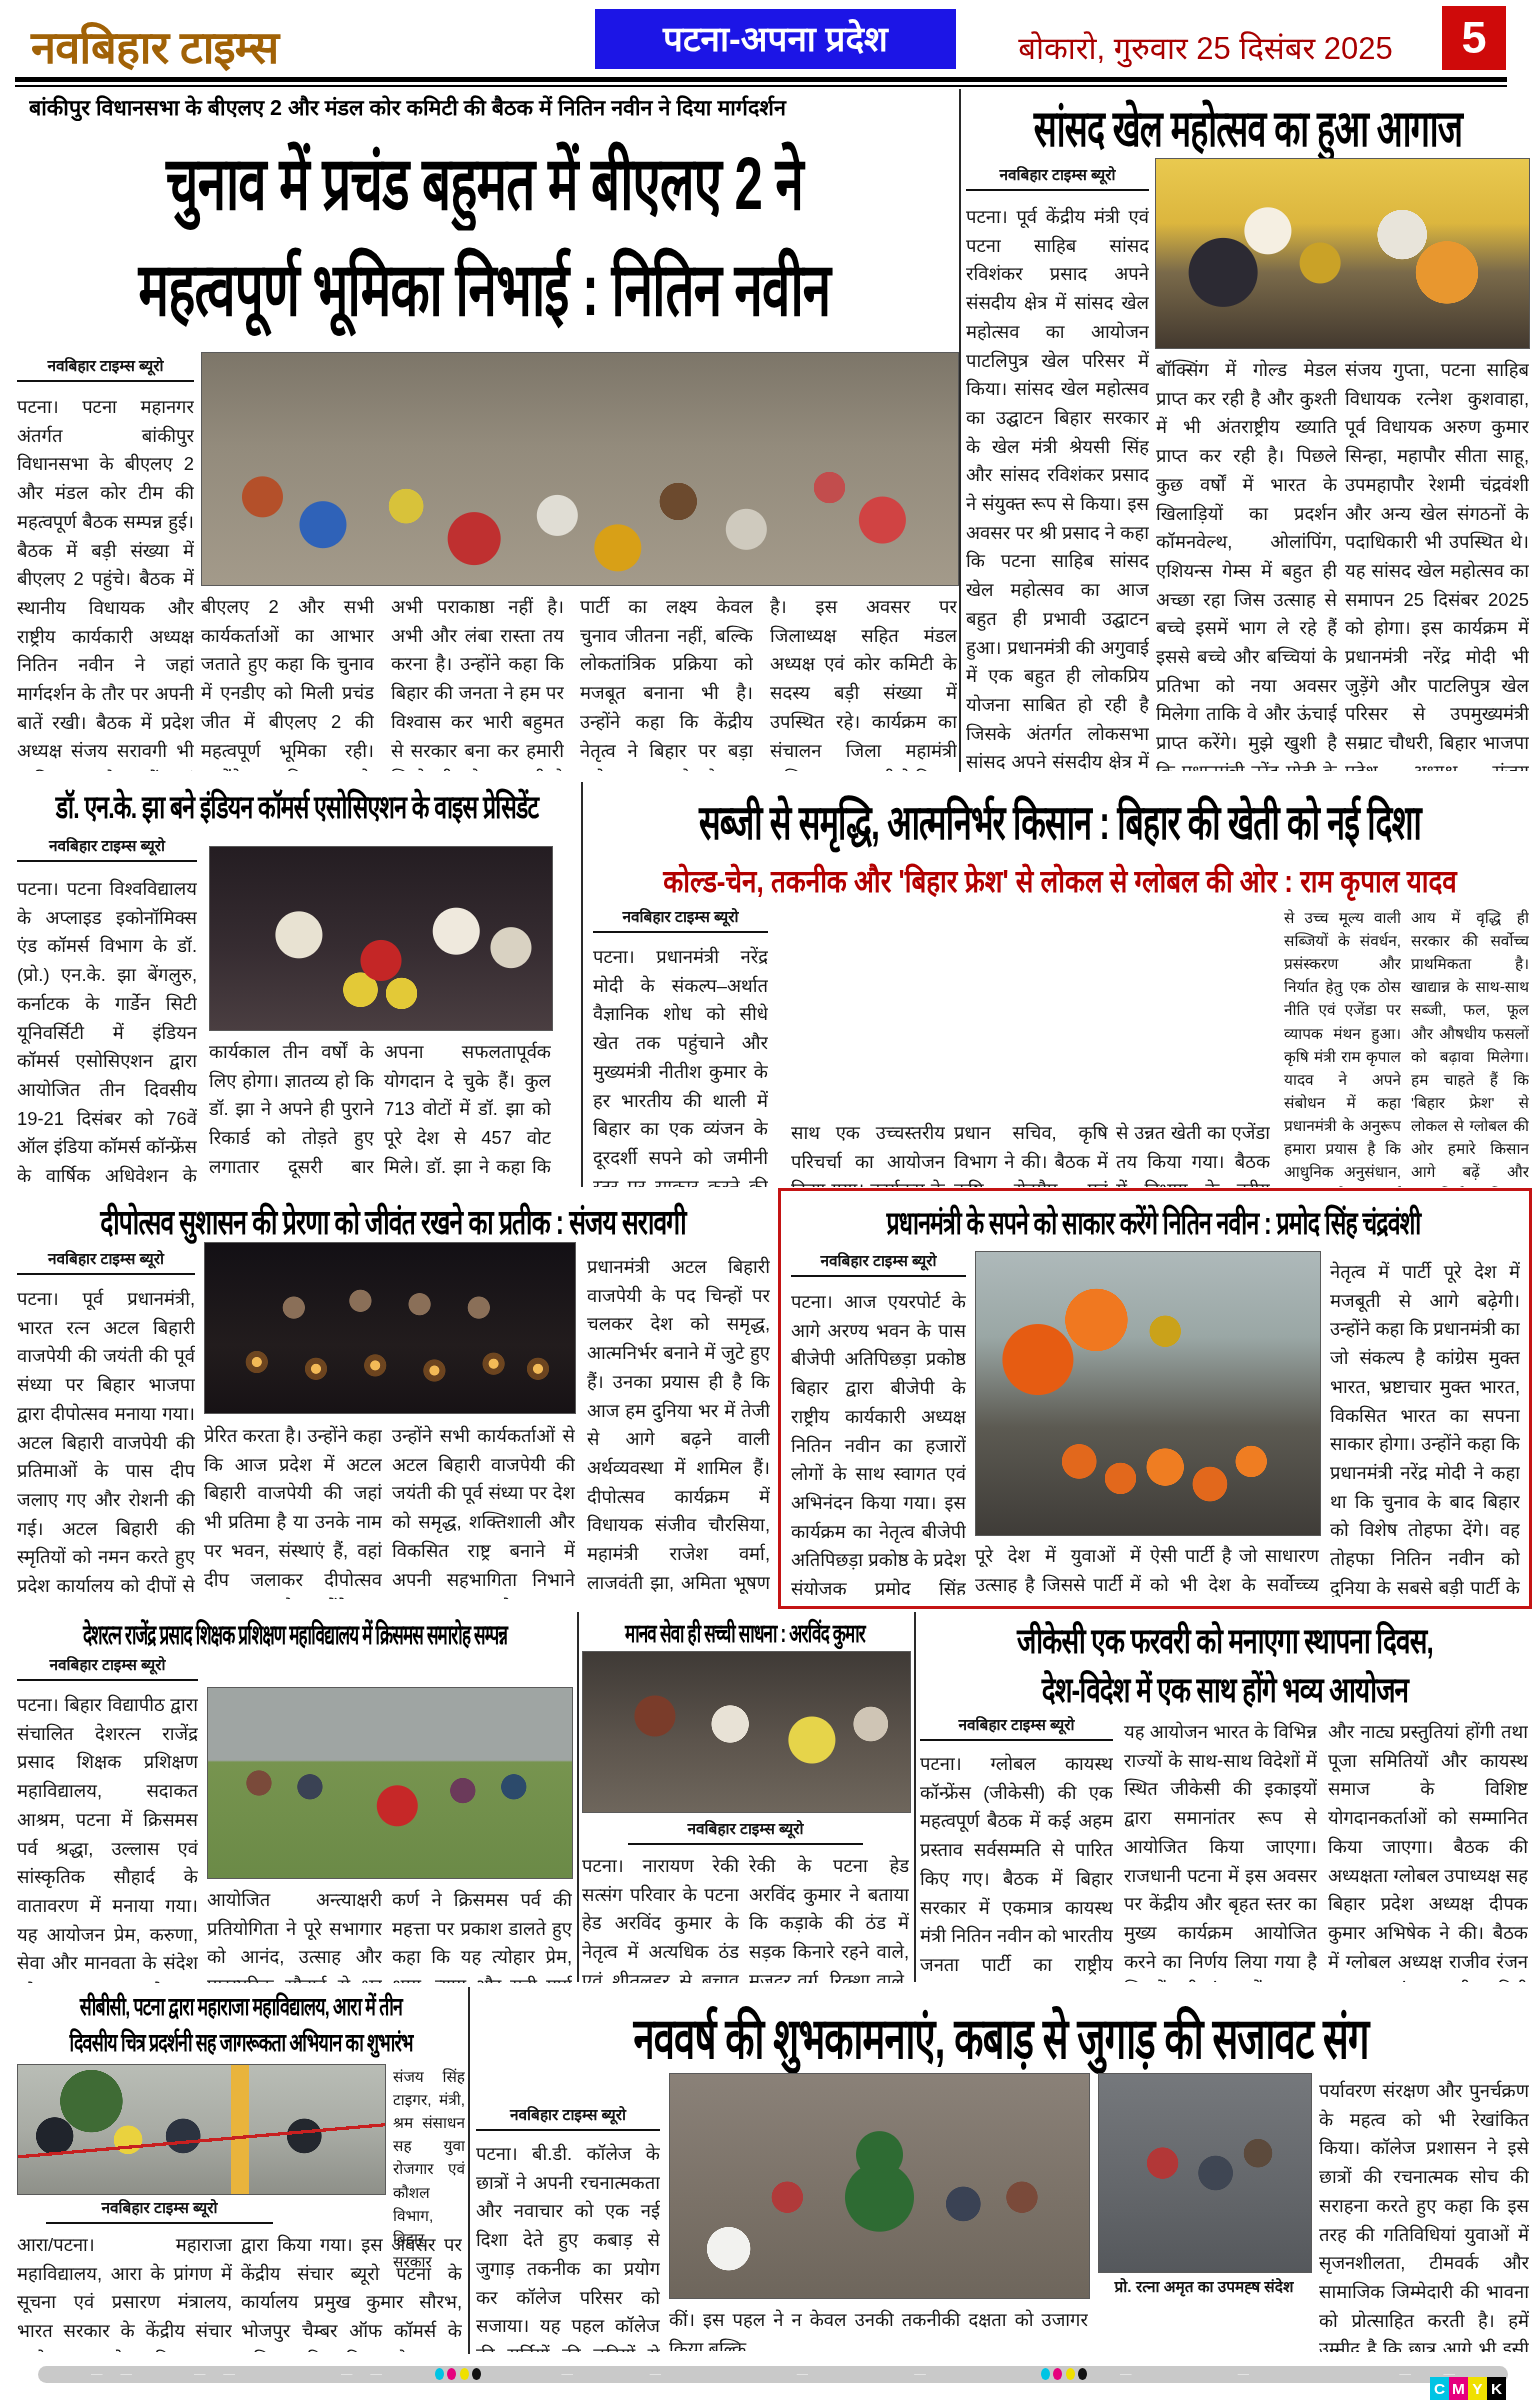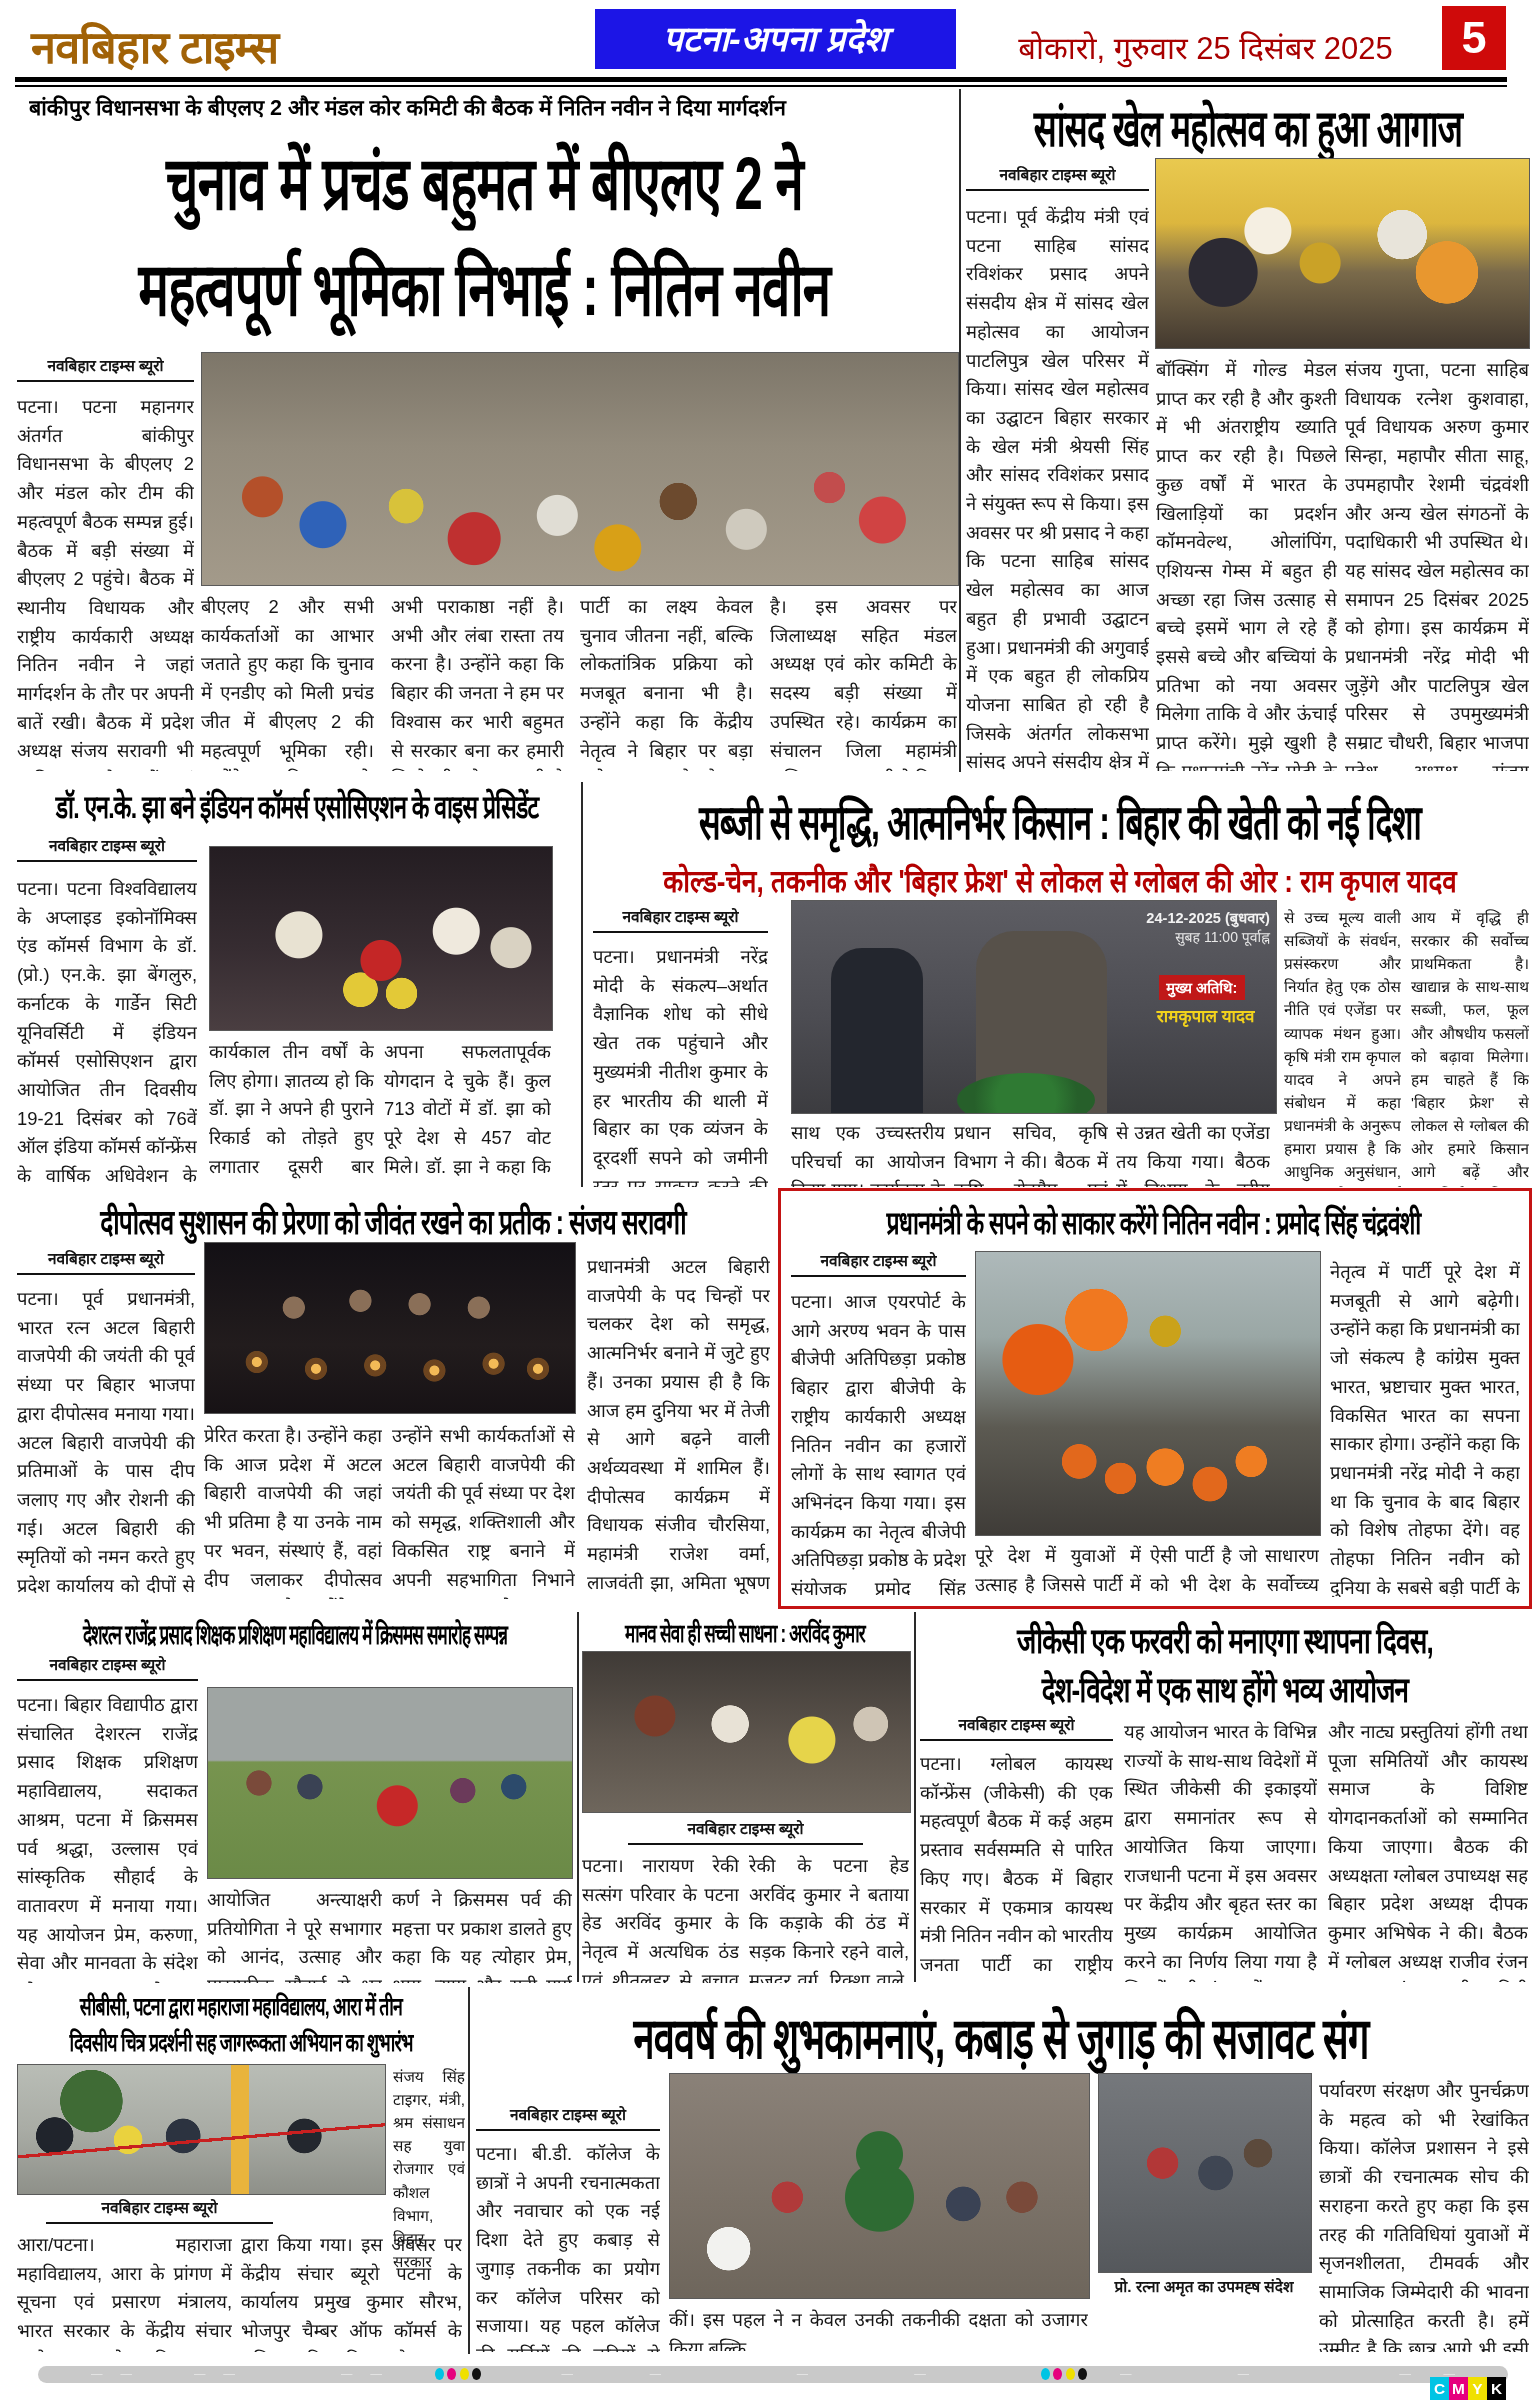--- a/index.html
+++ b/index.html
@@ -9,21 +9,21 @@
       overflow:hidden;letter-spacing:-0.8px;transform-origin:top center;}
   .kick{position:absolute;font-weight:bold;color:#000;white-space:nowrap;overflow:hidden;margin-left:12px;}
   .byl{position:absolute;font-weight:bold;font-size:15.4px;text-align:center;
        border-bottom:2.3px solid #111;padding-bottom:3.8px;white-space:nowrap;overflow:hidden;}
   .col{position:absolute;font-size:18.4px;line-height:1.56;text-align:justify;overflow:hidden;color:#161616;}
   .coln{position:absolute;font-size:15.4px;line-height:1.5;text-align:justify;overflow:hidden;color:#161616;}
   .ph{position:absolute;border:0.8px solid #5a5a5a;overflow:hidden;}
   .vrule{position:absolute;width:1.5px;background:#2a2a2a;}
   .masthead{position:absolute;left:31px;top:15.4px;font-size:45px;font-weight:bold;color:#a16207;letter-spacing:-0.8px;}
   .secbox{position:absolute;left:595px;top:9.2px;width:361px;height:60px;background:#1c15e6;
-          color:#fff;font-size:35px;font-weight:bold;text-align:center;line-height:60px;font-style:italic;}
+          color:#fff;font-size:35px;font-weight:bold;text-align:center;line-height:60px;}
   .dateline{position:absolute;left:983px;top:26px;width:445px;text-align:center;
             font-size:31px;font-weight:normal;color:#a80000;}
   .pagebox{position:absolute;left:1442px;top:6.1px;width:64px;height:64px;background:#cf0a0a;
            color:#fff;font-size:45px;font-weight:bold;text-align:center;line-height:64px;}
   .rule1{position:absolute;left:15.4px;top:77px;width:1492px;height:5.4px;background:#000;}
   .rule2{position:absolute;left:15.4px;top:85px;width:1492px;height:1.5px;background:#000;}
   .subhead{position:absolute;font-weight:bold;color:#b30000;text-align:center;white-space:nowrap;
            overflow:hidden;transform-origin:top center;}
   .redbox{position:absolute;border:3.1px solid #c41414;}
   .cap{position:absolute;font-weight:bold;font-size:15.4px;text-align:center;overflow:hidden;white-space:nowrap;}
@@ -181,29 +181,20 @@
   <div class="ph ph-jha" style="left:209px;top:846px;width:342px;height:183px;"></div>
   <div class="col" style="left:209px;top:1038px;width:165px;height:147px;">कार्यकाल तीन वर्षों के लिए होगा। ज्ञातव्य हो कि डॉ. झा ने अपने ही पुराने रिकार्ड को तोड़ते हुए लगातार दूसरी बार शानदार जीत दर्ज की है वे तीन वर्ष पूर्व औरंगाबाद, महाराष्ट्र में आयोजित आईसीए के 73वें अधिवेशन के चुनाव में ज्वाइंट सेक्रेटरी के पद पर चुने गए थे। डॉ. झा राष्ट्रीय स्तर पर लगातार दूसरी बार इतने बड़े बहुमत से विश्वविद्यालय के लगभग सभी बड़े पदों पर</div>
   <div class="col" style="left:384px;top:1038px;width:167px;height:147px;">अपना सफलतापूर्वक योगदान दे चुके हैं। कुल 713 वोटों में डॉ. झा को पूरे देश से 457 वोट मिले। डॉ. झा ने कहा कि पिछले दायित्व के तुलना में इस बार और भी काफी बड़ी जिम्मेदारी मिली है। इस पर खड़ा होने का पूरा प्रयास करेंगे। डॉ. झा के इस सफलता से पूरे बिहार में खुशी की लहर है इसके लिए उनको लोगों ने उनको बधाई दी है।</div>
 
   <div class="vrule" style="left:581px;top:782px;height:405px;"></div>
 
   <div class="hl" style="left:590px;top:788px;width:940px;font-size:32px;transform:scaleY(1.5);">सब्जी से समृद्धि, आत्मनिर्भर किसान : बिहार की खेती को नई दिशा</div>
   <div class="subhead" style="left:590px;top:858px;width:940px;font-size:26px;transform:scaleY(1.2);">कोल्ड-चेन, तकनीक और 'बिहार फ्रेश' से लोकल से ग्लोबल की ओर : राम कृपाल यादव</div>
   <div class="byl" style="left:593px;top:906px;width:175px;">नवबिहार टाइम्स ब्यूरो</div>
   <div class="col" style="left:593px;top:943px;width:175px;height:244px;">पटना। प्रधानमंत्री नरेंद्र मोदी के संकल्प–अर्थात वैज्ञानिक शोध को सीधे खेत तक पहुंचाने और मुख्यमंत्री नीतीश कुमार के हर भारतीय की थाली में बिहार का एक व्यंजन के दूरदर्शी सपने को जमीनी स्तर पर साकार करने की दिशा में आज कृषि भवन के सभागार में हितधारकों के साथ एक उच्चस्तरीय अहम बैठक हुई। इसमें खेती को नई दिशा देने पर मंथन हुआ।</div>
-  <div class="ph ph-sabji" style="left:791px;top:900px;width:484px;height:212px;">
-    <div class="ps-man1"></div>
-    <div class="ps-man2"></div>
-    <div class="ps-date">24-12-2025 (बुधवार)</div>
-    <div class="ps-time">सुबह 11:00 पूर्वाह्न</div>
-    <div class="ps-chief">मुख्य अतिथि:</div>
-    <div class="ps-name">रामकृपाल यादव</div>
-    <div class="ps-plant"></div>
-  </div>
   <div class="col" style="left:791px;top:1119px;width:154px;height:68px;">साथ एक उच्चस्तरीय परिचर्चा का आयोजन किया गया। कार्यक्रम के मुख्य अतिथि कृषि मंत्री राम कृपाल यादव थे तथा बैठक की अध्यक्षता</div>
   <div class="col" style="left:954px;top:1119px;width:154px;height:68px;">प्रधान सचिव, कृषि विभाग ने की। बैठक में कृषि रोडमैप एवं 2026-27 से 2028- 29 के लिए बिहार में वैज्ञानिक पद्धति</div>
   <div class="col" style="left:1116px;top:1119px;width:154px;height:68px;">से उन्नत खेती का एजेंडा तय किया गया। बैठक में विभाग के वरीय पदाधिकारी, वैज्ञानिक एवं किसान प्रतिनिधि भी उपस्थित रहे।</div>
   <div class="coln" style="left:1284px;top:906px;width:117px;height:281px;">से उच्च मूल्य वाली सब्जियों के संवर्धन, प्रसंस्करण और निर्यात हेतु एक ठोस नीति एवं एजेंडा पर व्यापक मंथन हुआ। कृषि मंत्री राम कृपाल यादव ने अपने संबोधन में कहा प्रधानमंत्री के अनुरूप हमारा प्रयास है कि आधुनिक अनुसंधान, उन्नत बीज, नई तकनीक और नवाचार सीधे किसानों के खेत तक पहुंचे। यही मूलमंत्र है कि बिहार के अन्न, फल एवं सब्जी हर थाली का पहचान बनें। उन्होंने कहा कि किसानों की</div>
   <div class="coln" style="left:1411px;top:906px;width:118px;height:281px;">आय में वृद्धि ही सरकार की सर्वोच्च प्राथमिकता है। खाद्यान्न के साथ-साथ सब्जी, फल, फूल और औषधीय फसलों को बढ़ावा मिलेगा। हम चाहते हैं कि 'बिहार फ्रेश' से लोकल से ग्लोबल की ओर हमारे किसान आगे बढ़ें और आत्मनिर्भर किसान बिहार की खेती की पहचान बनें। अंत में सभी ने धन्यवाद ज्ञापन किया।</div>
 
   <div class="hl" style="left:17px;top:1198px;width:752px;font-size:24.6px;transform:scaleY(1.4);">दीपोत्सव सुशासन की प्रेरणा को जीवंत रखने का प्रतीक : संजय सरावगी</div>
   <div class="byl" style="left:17px;top:1248px;width:178px;">नवबिहार टाइम्स ब्यूरो</div>
   <div class="col" style="left:17px;top:1285px;width:178px;height:315px;">पटना। पूर्व प्रधानमंत्री, भारत रत्न अटल बिहारी वाजपेयी की जयंती की पूर्व संध्या पर बिहार भाजपा द्वारा दीपोत्सव मनाया गया। अटल बिहारी वाजपेयी की प्रतिमाओं के पास दीप जलाए गए और रोशनी की गई। अटल बिहारी की स्मृतियों को नमन करते हुए प्रदेश कार्यालय को दीपों से सजाया गया। इधर, पाटलिपुत्र गोलंबर के पास अटल पार्क में भी दीपोत्सव मनाया गया। इस मौके पर भाजपा प्रदेश अध्यक्ष संजय सरावगी ने कहा यह दीपोत्सव अटलजी के विचारों, राष्ट्रनिष्ठा और सुशासन की प्रेरणा को जीवंत रखने का प्रतीक है। उनका मार्गदर्शन आज भी कार्यकर्ताओं को राष्ट्रसेवा के लिए</div>
   <div class="ph ph-deep" style="left:204px;top:1242px;width:370px;height:170px;"></div>

